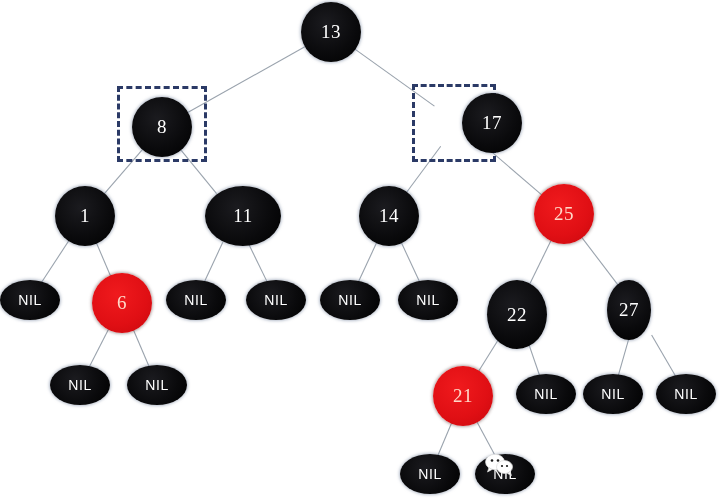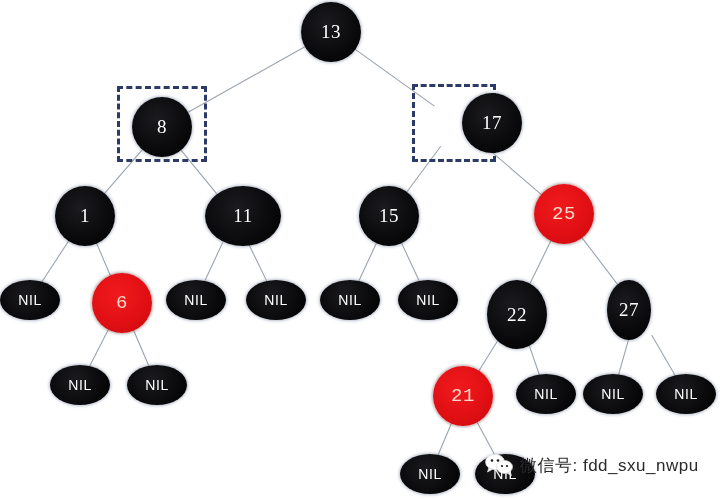--- a/index.html
+++ b/index.html
@@ -37,21 +37,20 @@
     box-sizing: border-box;
   }
   .node.black {
     background: radial-gradient(circle at 42% 36%, #1b1b1f 0%, #0a0a0c 58%, #000000 100%);
     box-shadow: 0 0 3px 1px rgba(120,135,160,0.55);
   }
   .node.red {
     background: radial-gradient(circle at 42% 36%, #f01a1d 0%, #e00f14 58%, #c8080d 100%);
     box-shadow: 0 0 3px 1px rgba(90,60,60,0.45);
     color: #ffd9c9;
-    font-family: Liberation Mono, monospace;
   }
   .node.internal {
     font-size: 19px;
   }
   .node.nil {
     border-radius: 50%;
     font-size: 14px;
     font-family: "Liberation Sans", sans-serif;
     letter-spacing: 0.6px;
   }
@@ -114,21 +113,21 @@
       <div class="dashed-box" style="left: 117px; top: 86px; width: 90px; height: 76px; border-color: rgb(43, 58, 102);"></div>
       <div class="dashed-box" style="left: 412px; top: 84px; width: 84px; height: 78px; border-color: rgb(43, 58, 102);"></div>
     </div>
 
   <div id="nodes-layer">
       <div class="node black internal" style="left: 301px; top: 2px; width: 60px; height: 60px;">13</div>
       <div class="node black internal" style="left: 132px; top: 97px; width: 60px; height: 60px;">8</div>
       <div class="node black internal" style="left: 428px; top: 93px; width: 60px; height: 60px; margin-left: 34px;">17</div>
       <div class="node black internal" style="left: 55px; top: 186px; width: 60px; height: 60px;">1</div>
       <div class="node black internal" style="left: 205px; top: 186px; width: 76px; height: 60px;">11</div>
-      <div class="node black internal" style="left: 359px; top: 186px; width: 60px; height: 60px;">15</div>
+      <div class="node black internal" style="left: 359px; top: 186px; width: 60px; height: 60px;">14</div>
       <div class="node red internal" style="left: 534px; top: 184px; width: 60px; height: 60px;">25</div>
       <div class="node red internal" style="left: 92px; top: 273px; width: 60px; height: 60px;">6</div>
       <div class="node black internal" style="left: 487px; top: 280px; width: 60px; height: 69px;">22</div>
       <div class="node black internal" style="left: 607px; top: 280px; width: 44px; height: 60px;">27</div>
       <div class="node red internal" style="left: 433px; top: 366px; width: 60px; height: 60px; text-align: center;">21</div>
       <div class="node black nil" style="left: 0px; top: 280px; width: 60px; height: 40px;">NIL</div>
       <div class="node black nil" style="left: 50px; top: 365px; width: 60px; height: 40px;">NIL</div>
       <div class="node black nil" style="left: 127px; top: 365px; width: 60px; height: 40px;">NIL</div>
       <div class="node black nil" style="left: 166px; top: 280px; width: 60px; height: 40px;">NIL</div>
       <div class="node black nil" style="left: 246px; top: 280px; width: 60px; height: 40px;">NIL</div>
@@ -145,16 +144,15 @@
     <svg class="wm-logo" viewBox="0 0 60 52" xmlns="http://www.w3.org/2000/svg">
       <ellipse cx="22" cy="20" rx="19" ry="15.5" fill="#ffffff" stroke="#d8d8d8" stroke-width="1.4"></ellipse>
       <path d="M10 31 L7 40 L16 35 Z" fill="#ffffff" stroke="#d8d8d8" stroke-width="1.4"></path>
       <circle cx="16" cy="17" r="2.6" fill="#1a1a1a"></circle>
       <circle cx="28" cy="17" r="2.6" fill="#1a1a1a"></circle>
       <ellipse cx="41" cy="30" rx="16" ry="13" fill="#ffffff" stroke="#d8d8d8" stroke-width="1.4"></ellipse>
       <path d="M52 39 L55 47 L47 43 Z" fill="#ffffff" stroke="#d8d8d8" stroke-width="1.4"></path>
       <circle cx="36" cy="28" r="2.2" fill="#1a1a1a"></circle>
       <circle cx="46" cy="28" r="2.2" fill="#1a1a1a"></circle>
     </svg>
-    <span class="wm-text">微信号: fdd_sxu_nwpu</span>
   </div>
 
 </div>
 
 </body></html>

